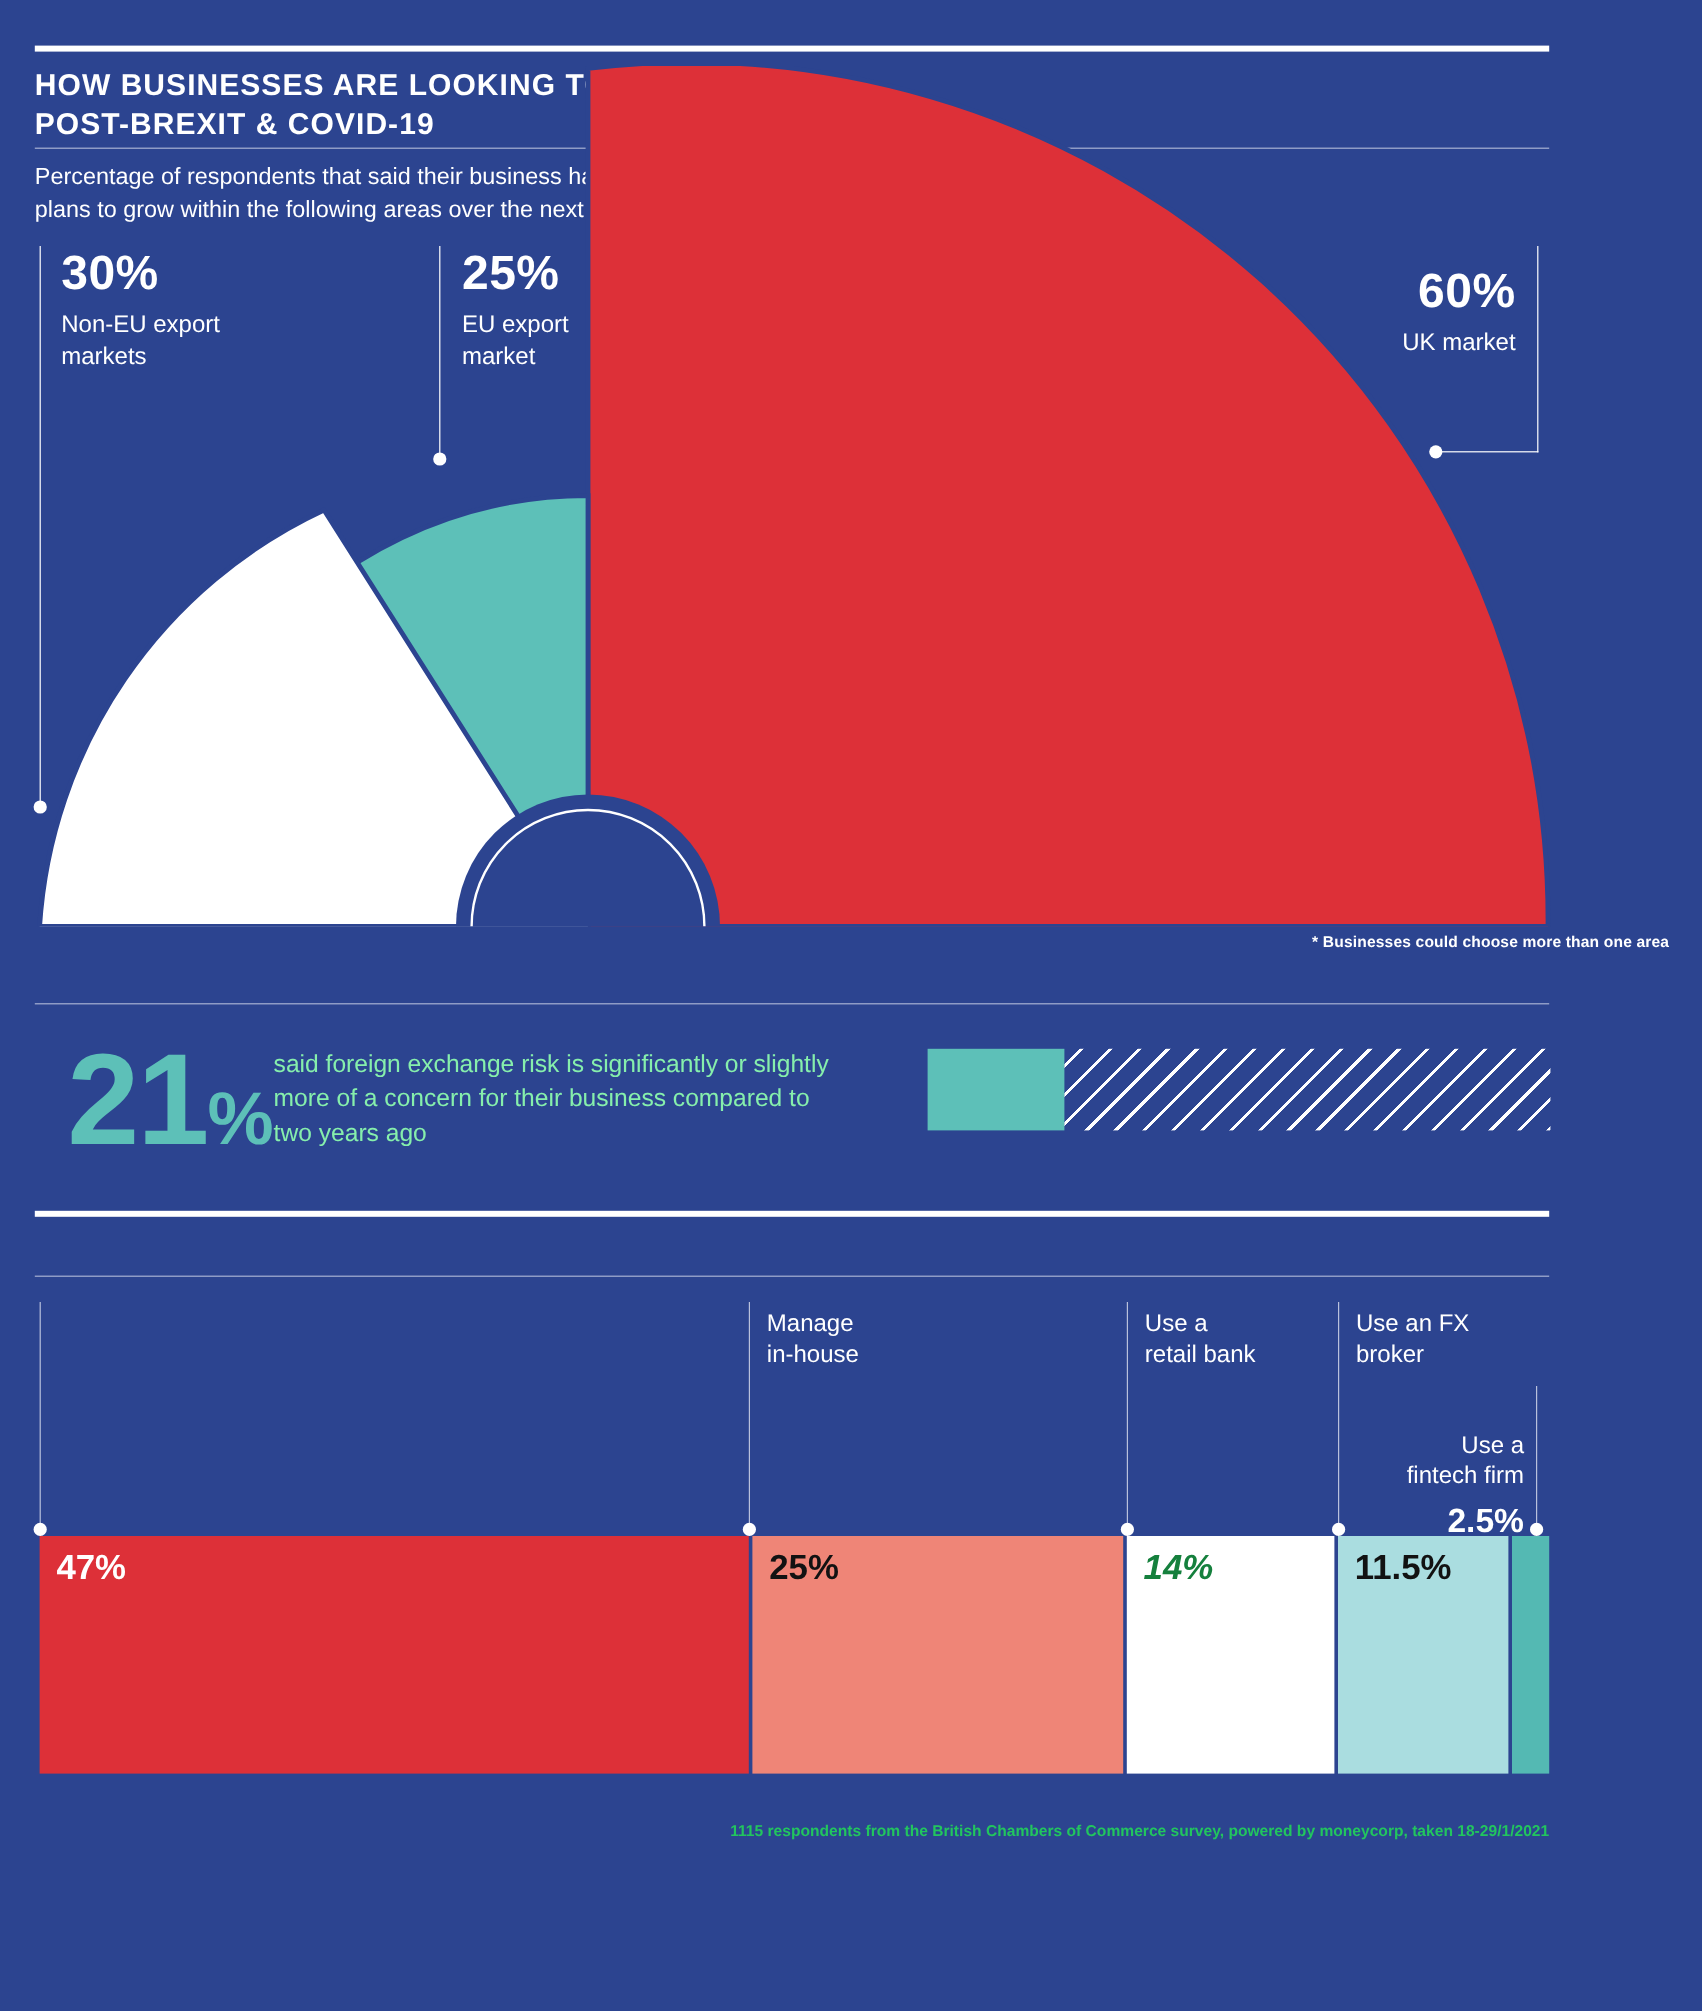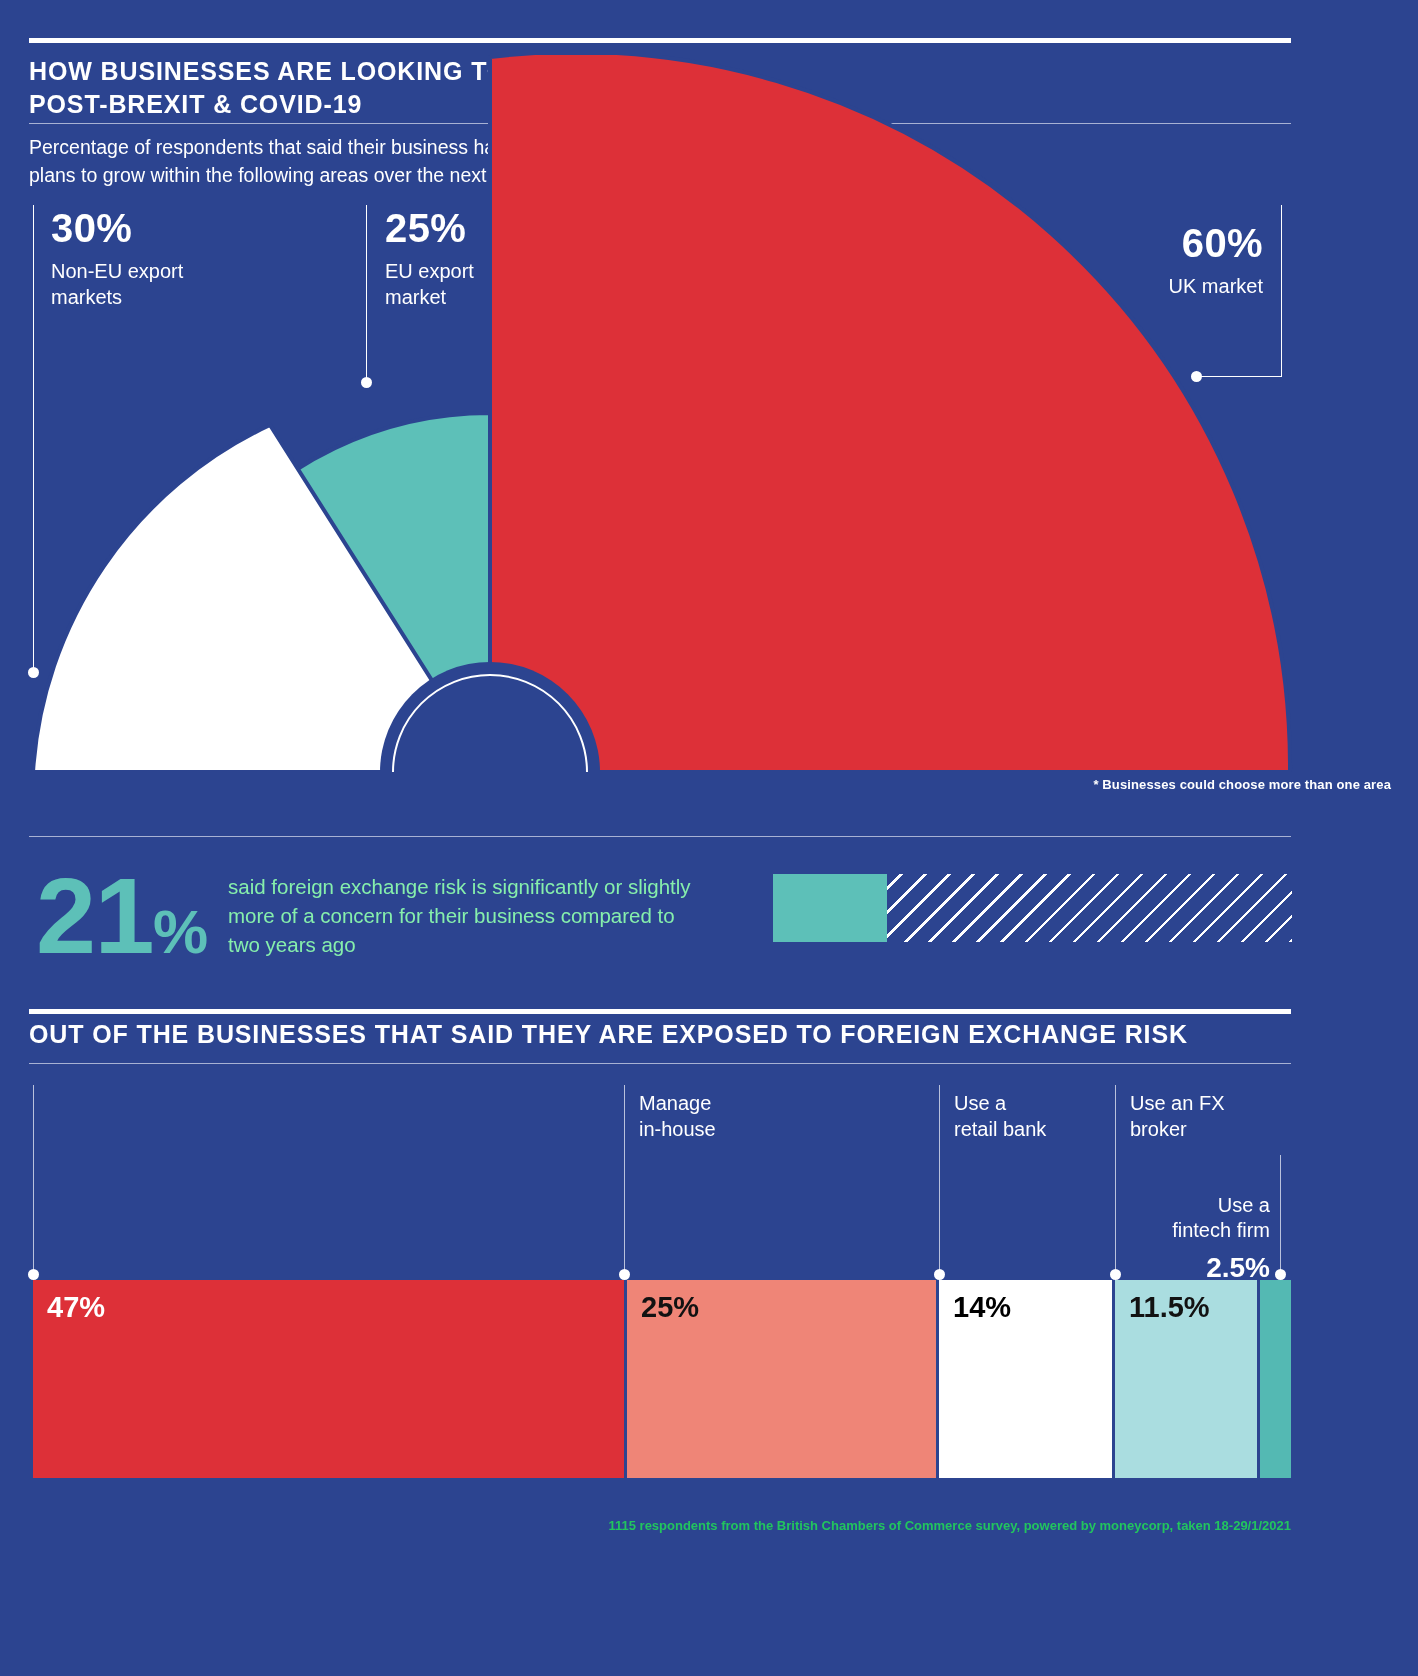--- a/index.html
+++ b/index.html
@@ -174,34 +174,33 @@
   <div class="lead-dot" style="left:1191px;top:371px;"></div>
   <div class="callout right" style="left:1000px;top:223px;width:263px;">
     <div class="pct">60%</div>
     <div class="lbl">UK market</div>
   </div>
 
   <div class="footnote" style="right:27px;top:777px;">* Businesses could choose more than one area</div>
 
   <div class="rule-thin" style="left:29px;top:836px;width:1262px;"></div>
 
-  <div class="big21" style="left:36px;top:862px;">
+  <div class="big21" style="left:56px;top:862px;">
     <span class="num">21</span><span class="pc">%</span>
   </div>
 
   <div class="stat-text" style="left:228px;top:872px;width:530px;">said foreign exchange risk is significantly or slightly
 more of a concern for their business compared to
 two years ago</div>
 
   <div class="teal-block" style="left:773px;top:874px;width:114px;height:68px;"></div>
   <div class="hatch" style="left:887px;top:874px;width:405px;height:68px;"></div>
 
   <div class="rule-thick" style="left:29px;top:1009px;width:1262px;"></div>
 
-  <h2 class="h-main" style="left:29px;top:1018px;width:1262px;margin:0;">OUT OF THE BUSINESSES THAT SAID THEY ARE EXPOSED TO FOREIGN EXCHANGE RISK</h2>
 
   <div class="rule-thin" style="left:29px;top:1063px;width:1262px;"></div>
 
   <div class="tick" style="left:33px;top:1085px;height:190px;"></div>
   <div class="tickdot" style="left:28px;top:1269px;"></div>
 
   <div class="tick" style="left:624px;top:1085px;height:190px;"></div>
   <div class="tickdot" style="left:619px;top:1269px;"></div>
   <div class="bar-lbl" style="left:639px;top:1091px;width:260px;">Manage
 in-house</div>
@@ -224,21 +223,21 @@
     <span class="big">2.5%</span>
   </div>
 
   <div class="seg" style="left:33px;top:1280px;width:591px;height:198px;background:#dd3038;">
     <span class="v" style="color:#ffffff;">47%</span>
   </div>
   <div class="seg" style="left:627px;top:1280px;width:309px;height:198px;background:#ef8577;">
     <span class="v" style="color:#121212;">25%</span>
   </div>
   <div class="seg" style="left:939px;top:1280px;width:173px;height:198px;background:#ffffff;">
-    <span class="v" style="color:#000000;">14%</span>
+    <span class="v" style="color:#15803d;font-style:italic;">14%</span>
   </div>
   <div class="seg" style="left:1115px;top:1280px;width:142px;height:198px;background:#aadde0;">
     <span class="v" style="color:#121212;">11.5%</span>
   </div>
   <div class="seg" style="left:1260px;top:1280px;width:31px;height:198px;background:#54b9b3;"></div>
 
   <div class="source" style="left:29px;top:1518px;width:1262px;">1115 respondents from the British Chambers of Commerce survey, powered by moneycorp, taken 18-29/1/2021</div>
 
 </div>
 

